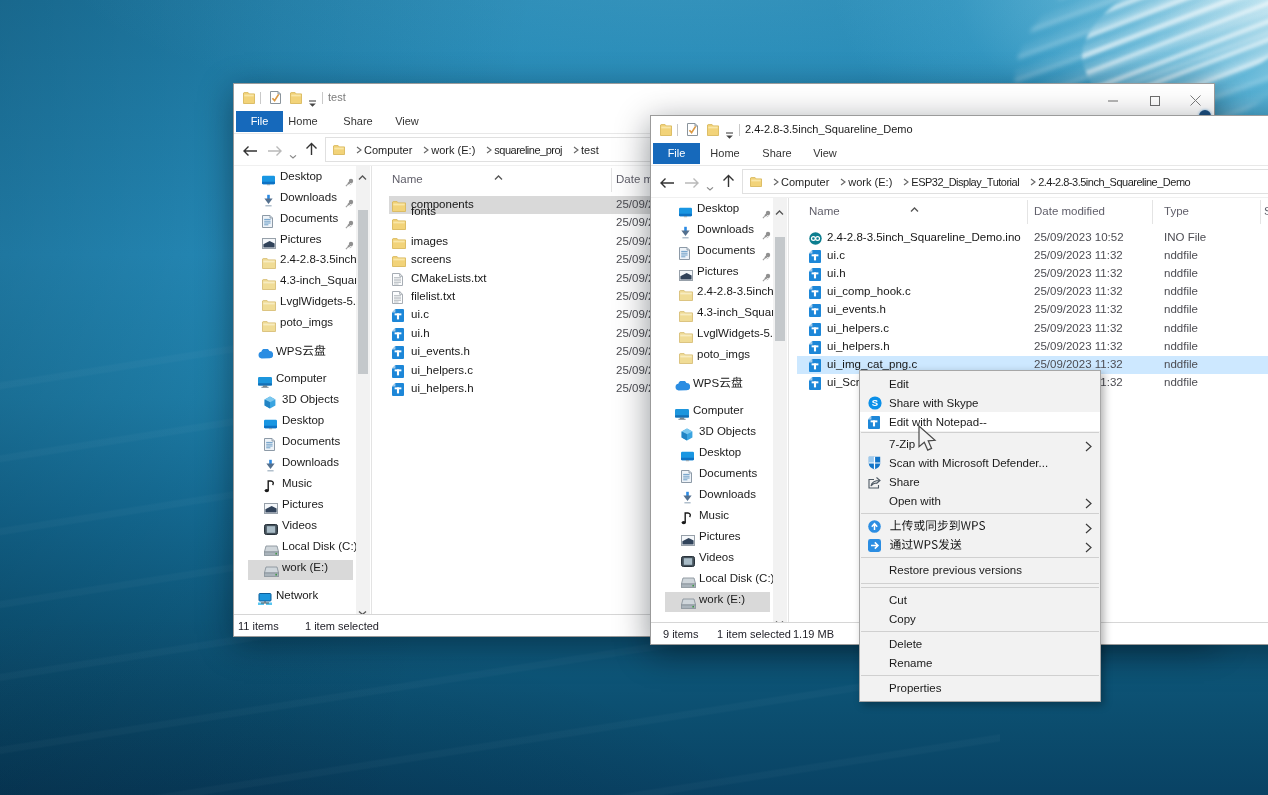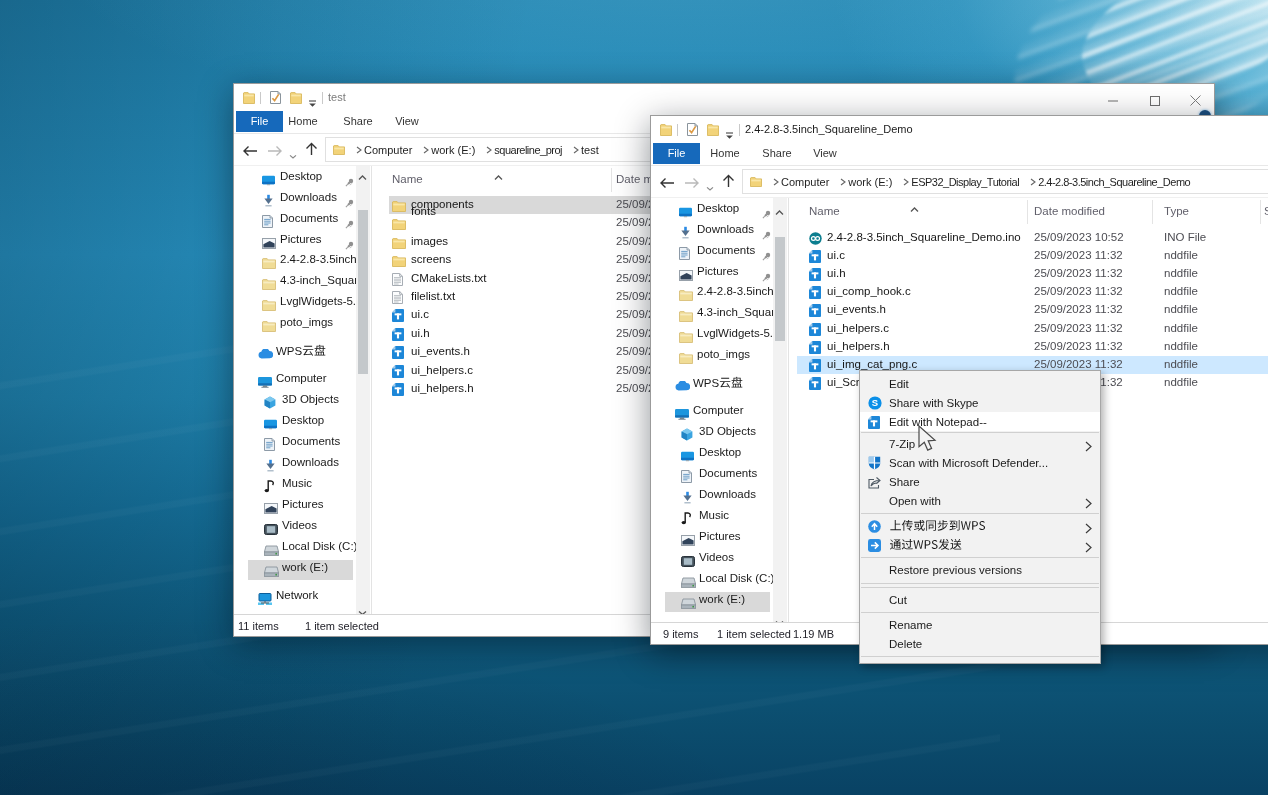--- a/index.html
+++ b/index.html
@@ -817,23 +817,29 @@
     </div>
     <div class="msep"></div>
     <div class="mitem">
       <span class="mlab" style="">Restore previous versions</span>
     </div>
     <div class="msep" style="margin:3.5px 1px"></div>
     <div class="msep"></div>
     <div class="mitem">
       <span class="mlab" style="">Cut</span>
     </div>
+    <div class="mitem">
+      <span class="mlab" style="">Copy</span>
+    </div>
     <div class="msep"></div>
     <div class="mitem">
+      <span class="mlab" style="">Delete</span>
+    </div>
+    <div class="mitem">
       <span class="mlab" style="">Rename</span>
     </div>
-    <div class="mitem">
-      <span class="mlab" style="">Delete</span>
-    </div>
     <div class="msep"></div>
+    <div class="mitem">
+      <span class="mlab" style="">Properties</span>
+    </div>
   </div>
 <div class="cursor"><svg width="21" height="29" viewBox="0 0 21 29">
       <path d="M1 1 L1 21.8 L6.3 17.3 L9.7 25.1 L13.6 23.4 L10.2 15.8 L17 15.3 Z" fill="#f4f4f4" stroke="#4a4a4a" stroke-width="1.2"></path>
     </svg></div>
 </body></html>

